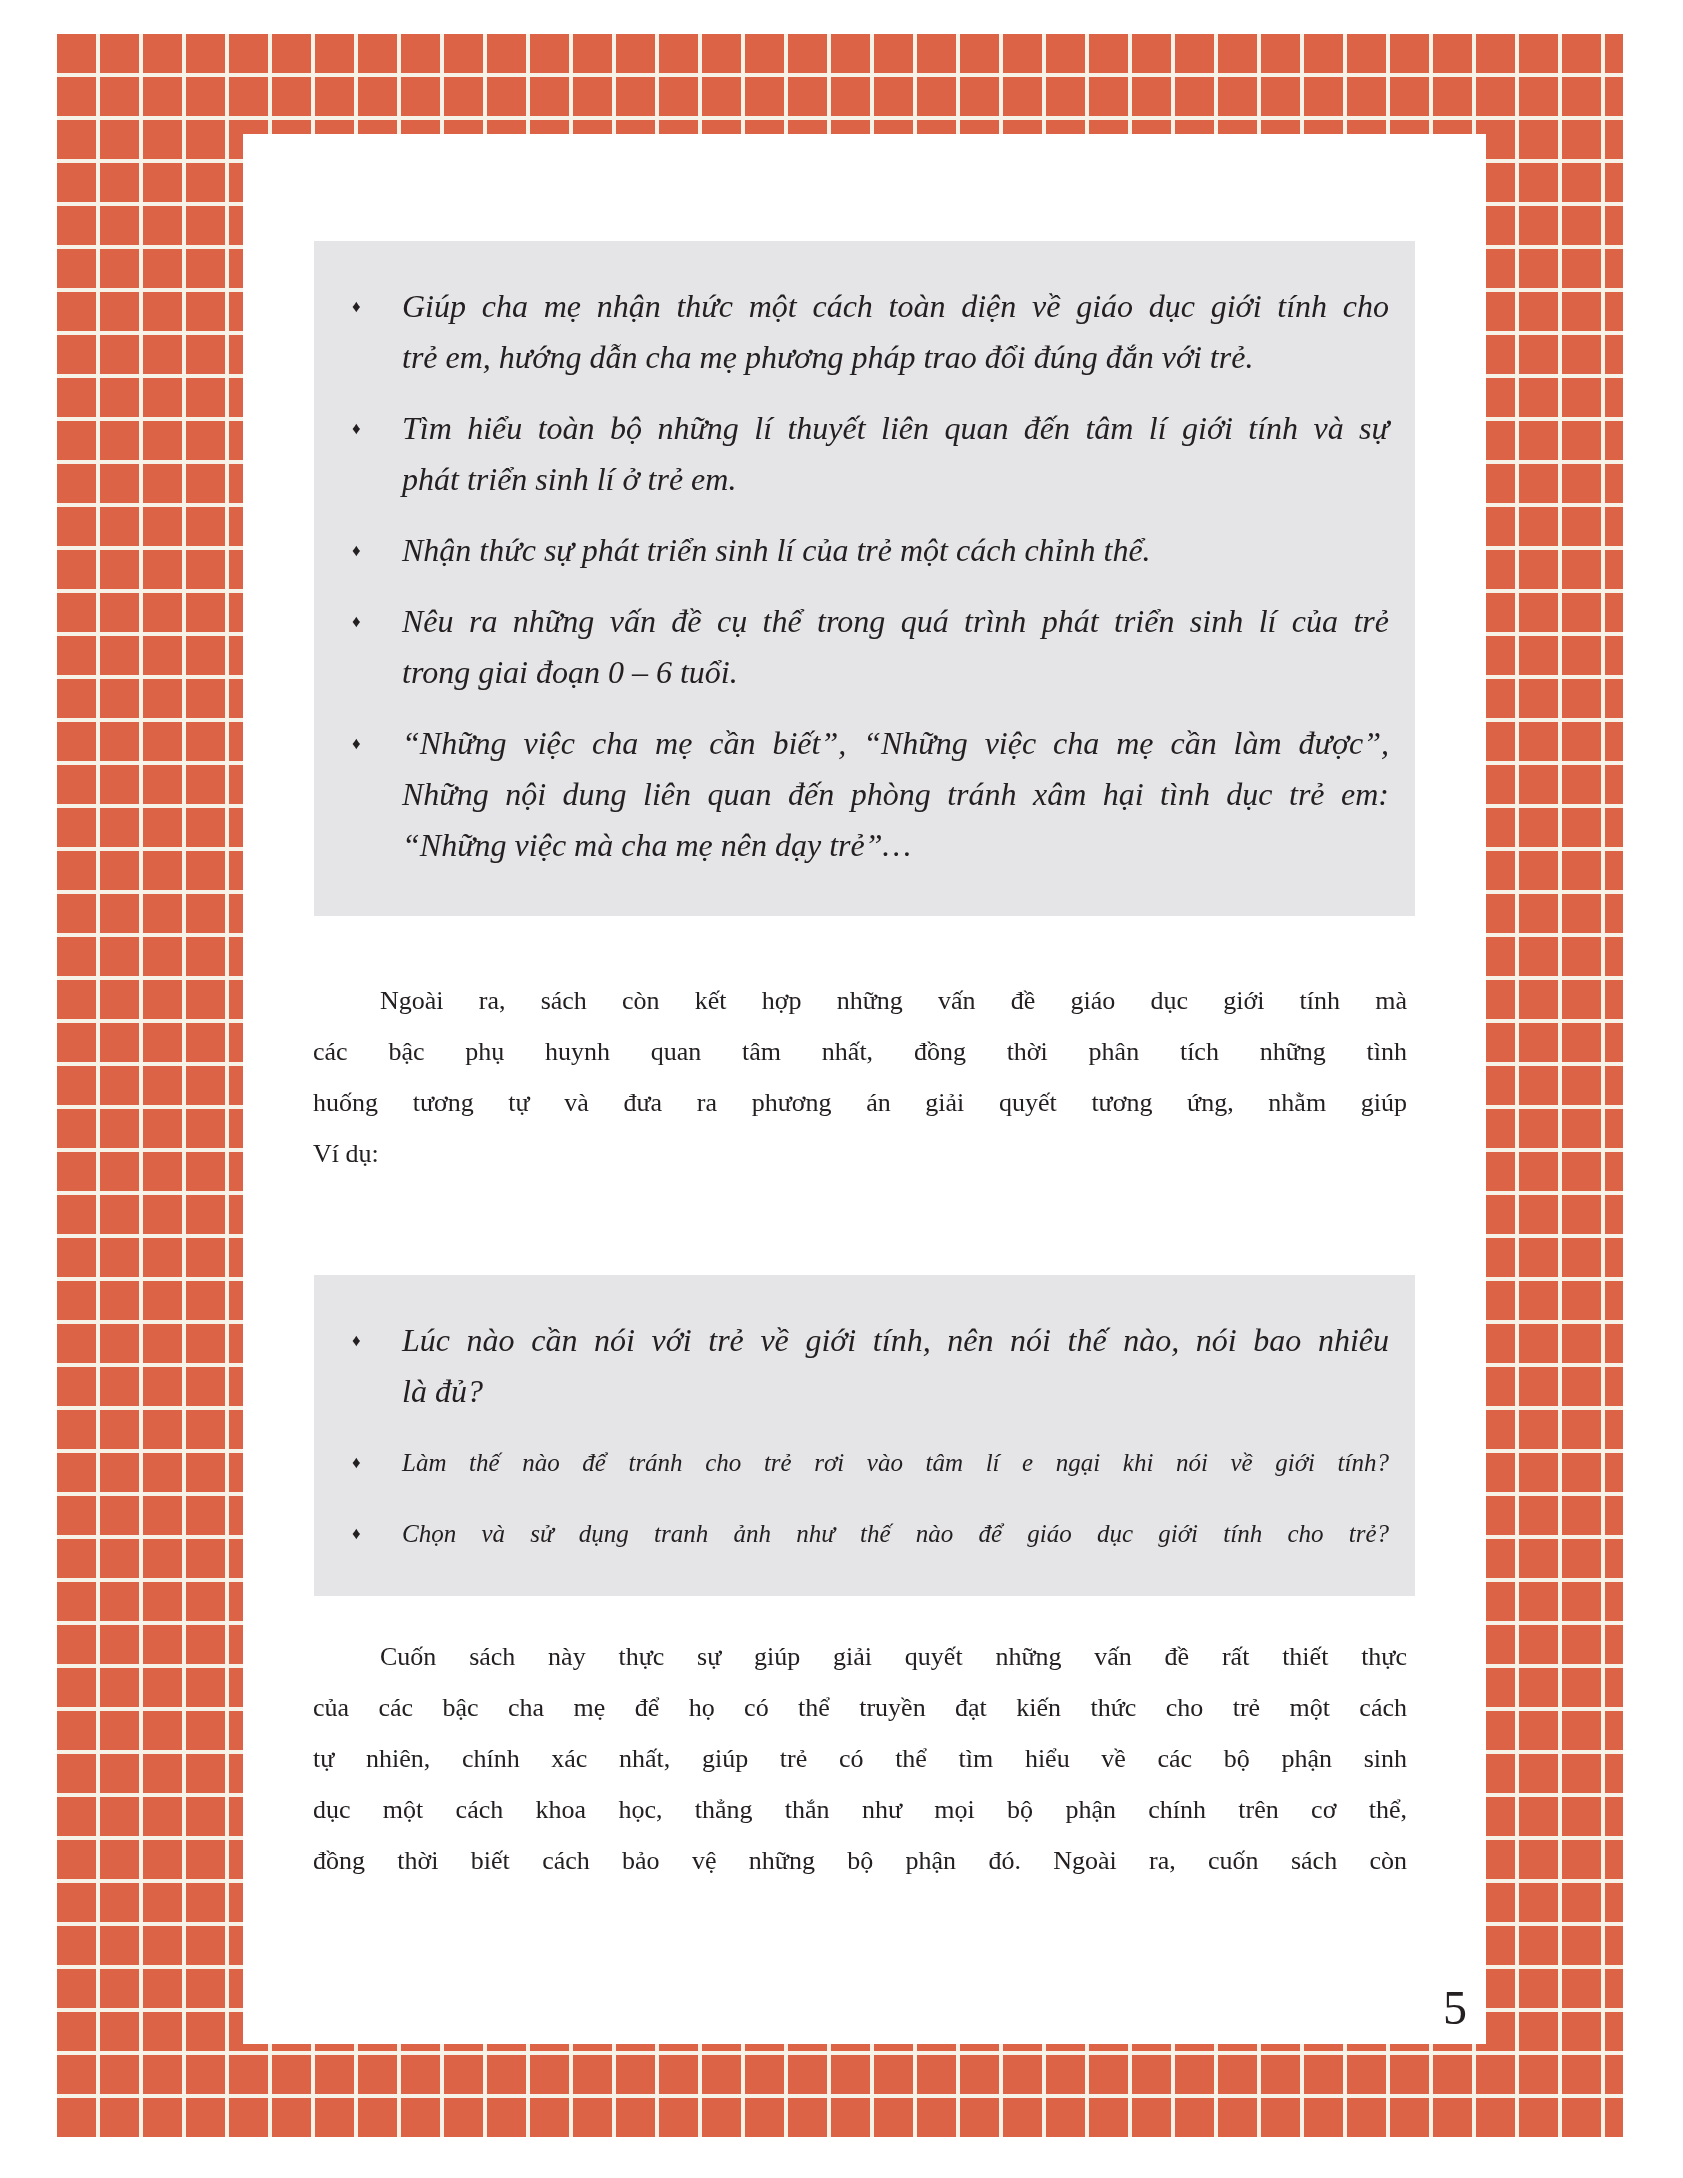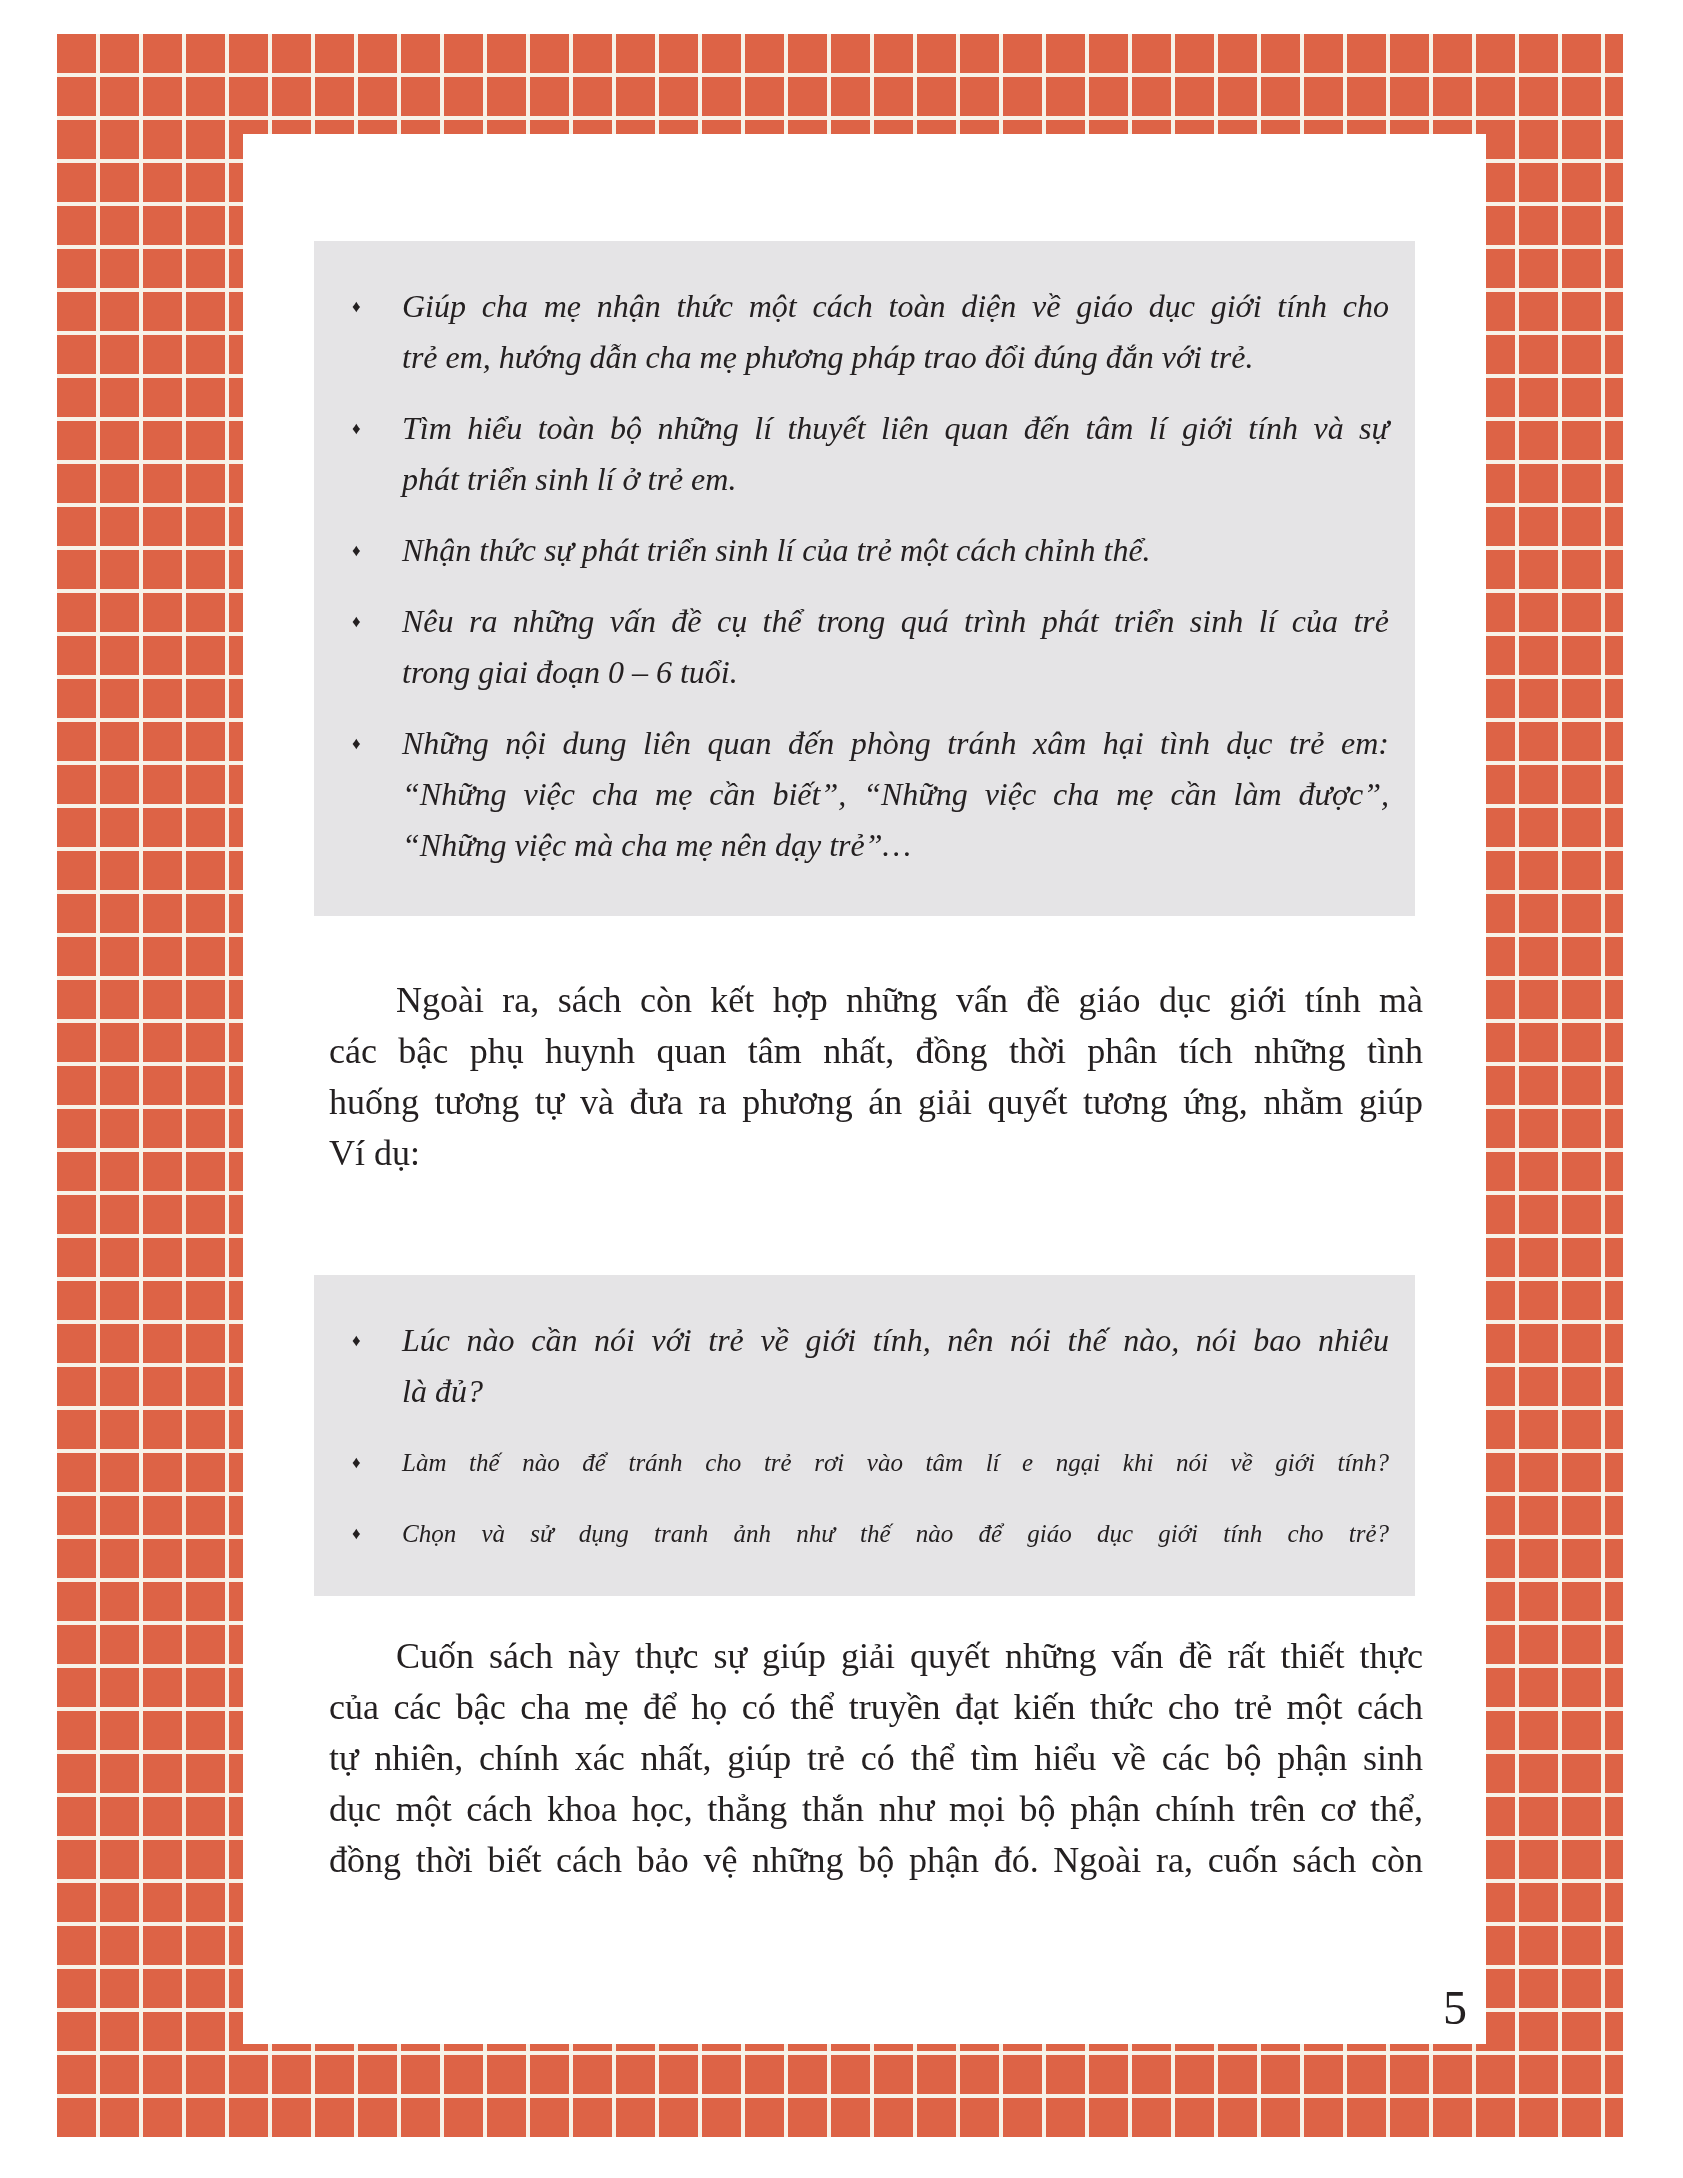--- a/index.html
+++ b/index.html
@@ -27,21 +27,21 @@
   #box2{left:71px;top:1141px;width:1101px;height:321px;padding:40px 26px 0 38px;}
   .bullet{display:flex;margin-bottom:20px;font-style:italic;font-size:32px;}
   .marker{flex:none;width:50px;font-size:17px;line-height:51px;font-style:normal;color:#242021;}
   .btext{flex:1;min-width:0;}
   .line{
     line-height:51px;white-space:nowrap;
     text-align:justify;text-align-last:justify;
   }
   .natural{text-align:left;text-align-last:auto;font-family:Liberation Serif, serif;}
   .cond{font-size:25px;}
-  .para{position:absolute;left:86px;width:1094px;font-size:36px;}
+  .para{position:absolute;left:70px;width:1094px;font-size:26px;}
   #para1{top:841px;}
   #para2{top:1497px;}
   .indent{padding-left:67px;}
   .pageno{
     position:absolute;right:19px;top:1849px;
     font-size:48px;line-height:50px;text-align:right;
   }
 </style>
 </head>
 <body>
@@ -74,22 +74,22 @@
     <div class="bullet">
       <span class="marker">♦</span>
       <div class="btext">
         <div class="line">Nêu ra những vấn đề cụ thể trong quá trình phát triển sinh lí của trẻ</div>
         <div class="line natural">trong giai đoạn 0 – 6 tuổi.</div>
       </div>
     </div>
     <div class="bullet">
       <span class="marker">♦</span>
       <div class="btext">
+        <div class="line">“Những việc cha mẹ cần biết”, “Những việc cha mẹ cần làm được”,</div>
         <div class="line">Những nội dung liên quan đến phòng tránh xâm hại tình dục trẻ em:</div>
-        <div class="line">“Những việc cha mẹ cần biết”, “Những việc cha mẹ cần làm được”,</div>
         <div class="line natural">“Những việc mà cha mẹ nên dạy trẻ”…</div>
       </div>
     </div>
   </div>
 
   <div class="para" id="para1">
     <div class="line indent">Ngoài ra, sách còn kết hợp những vấn đề giáo dục giới tính mà</div>
     <div class="line">các bậc phụ huynh quan tâm nhất, đồng thời phân tích những tình</div>
     <div class="line">huống tương tự và đưa ra phương án giải quyết tương ứng, nhằm giúp</div>
     <div class="line natural">Ví dụ:</div>

